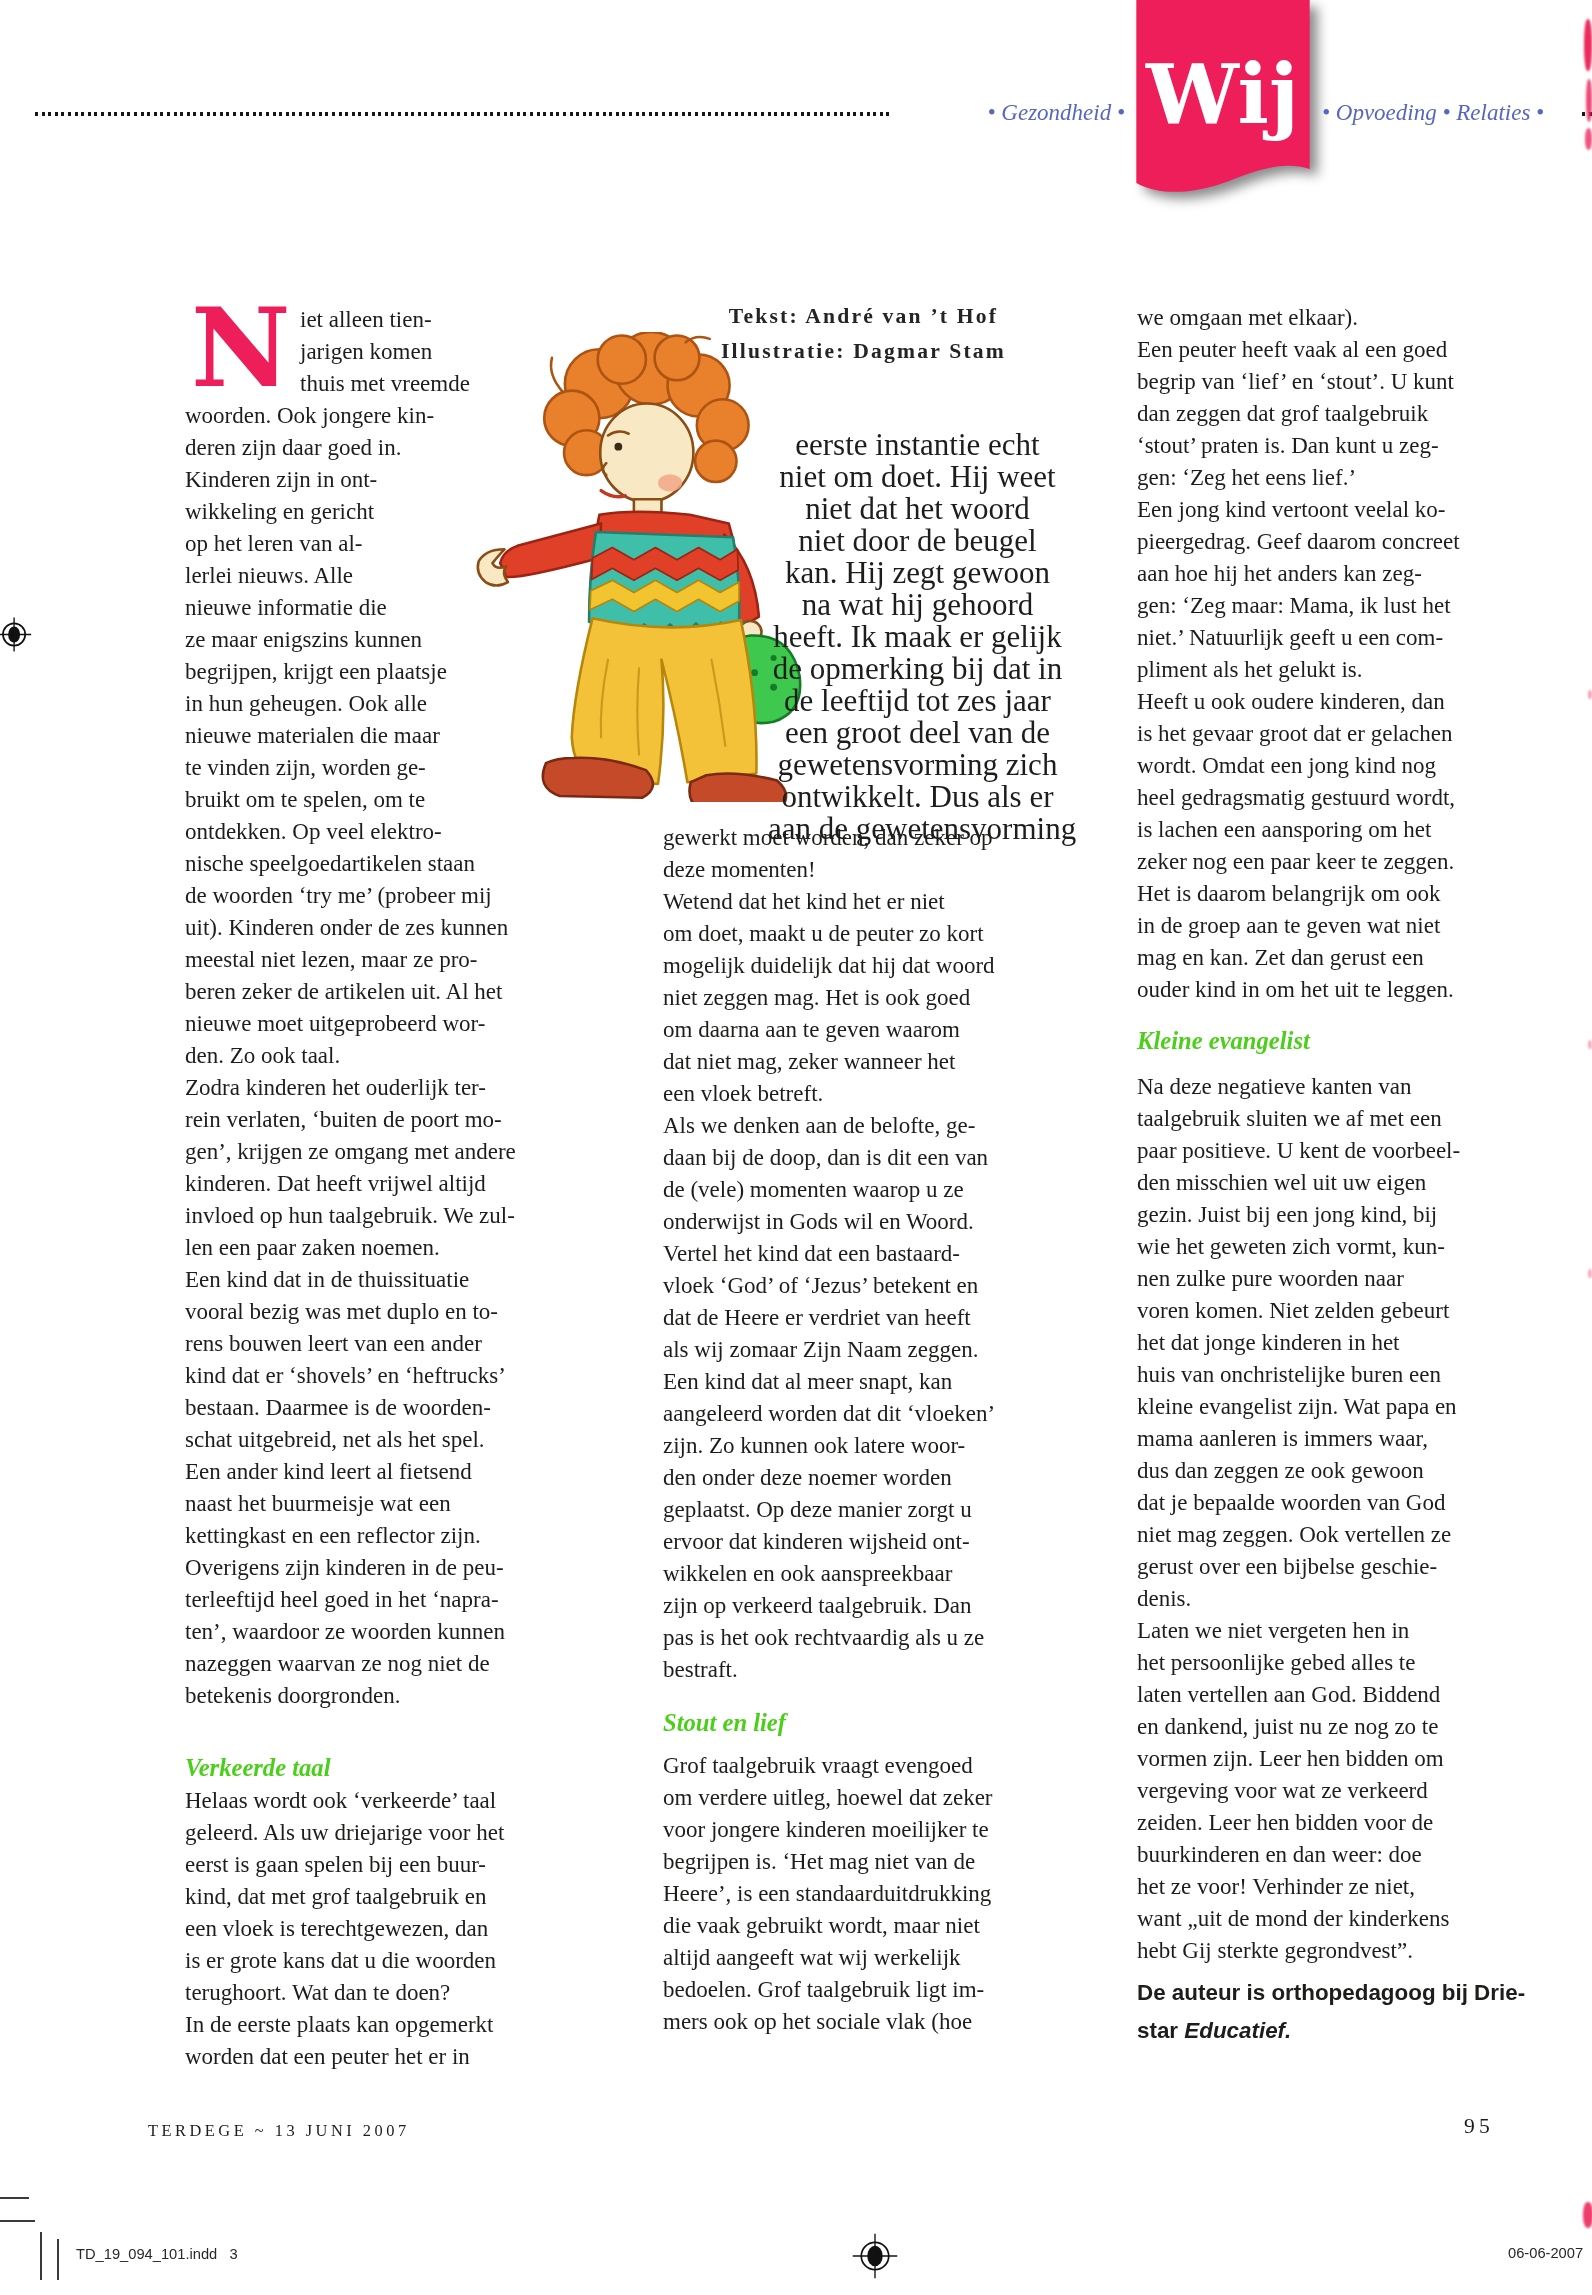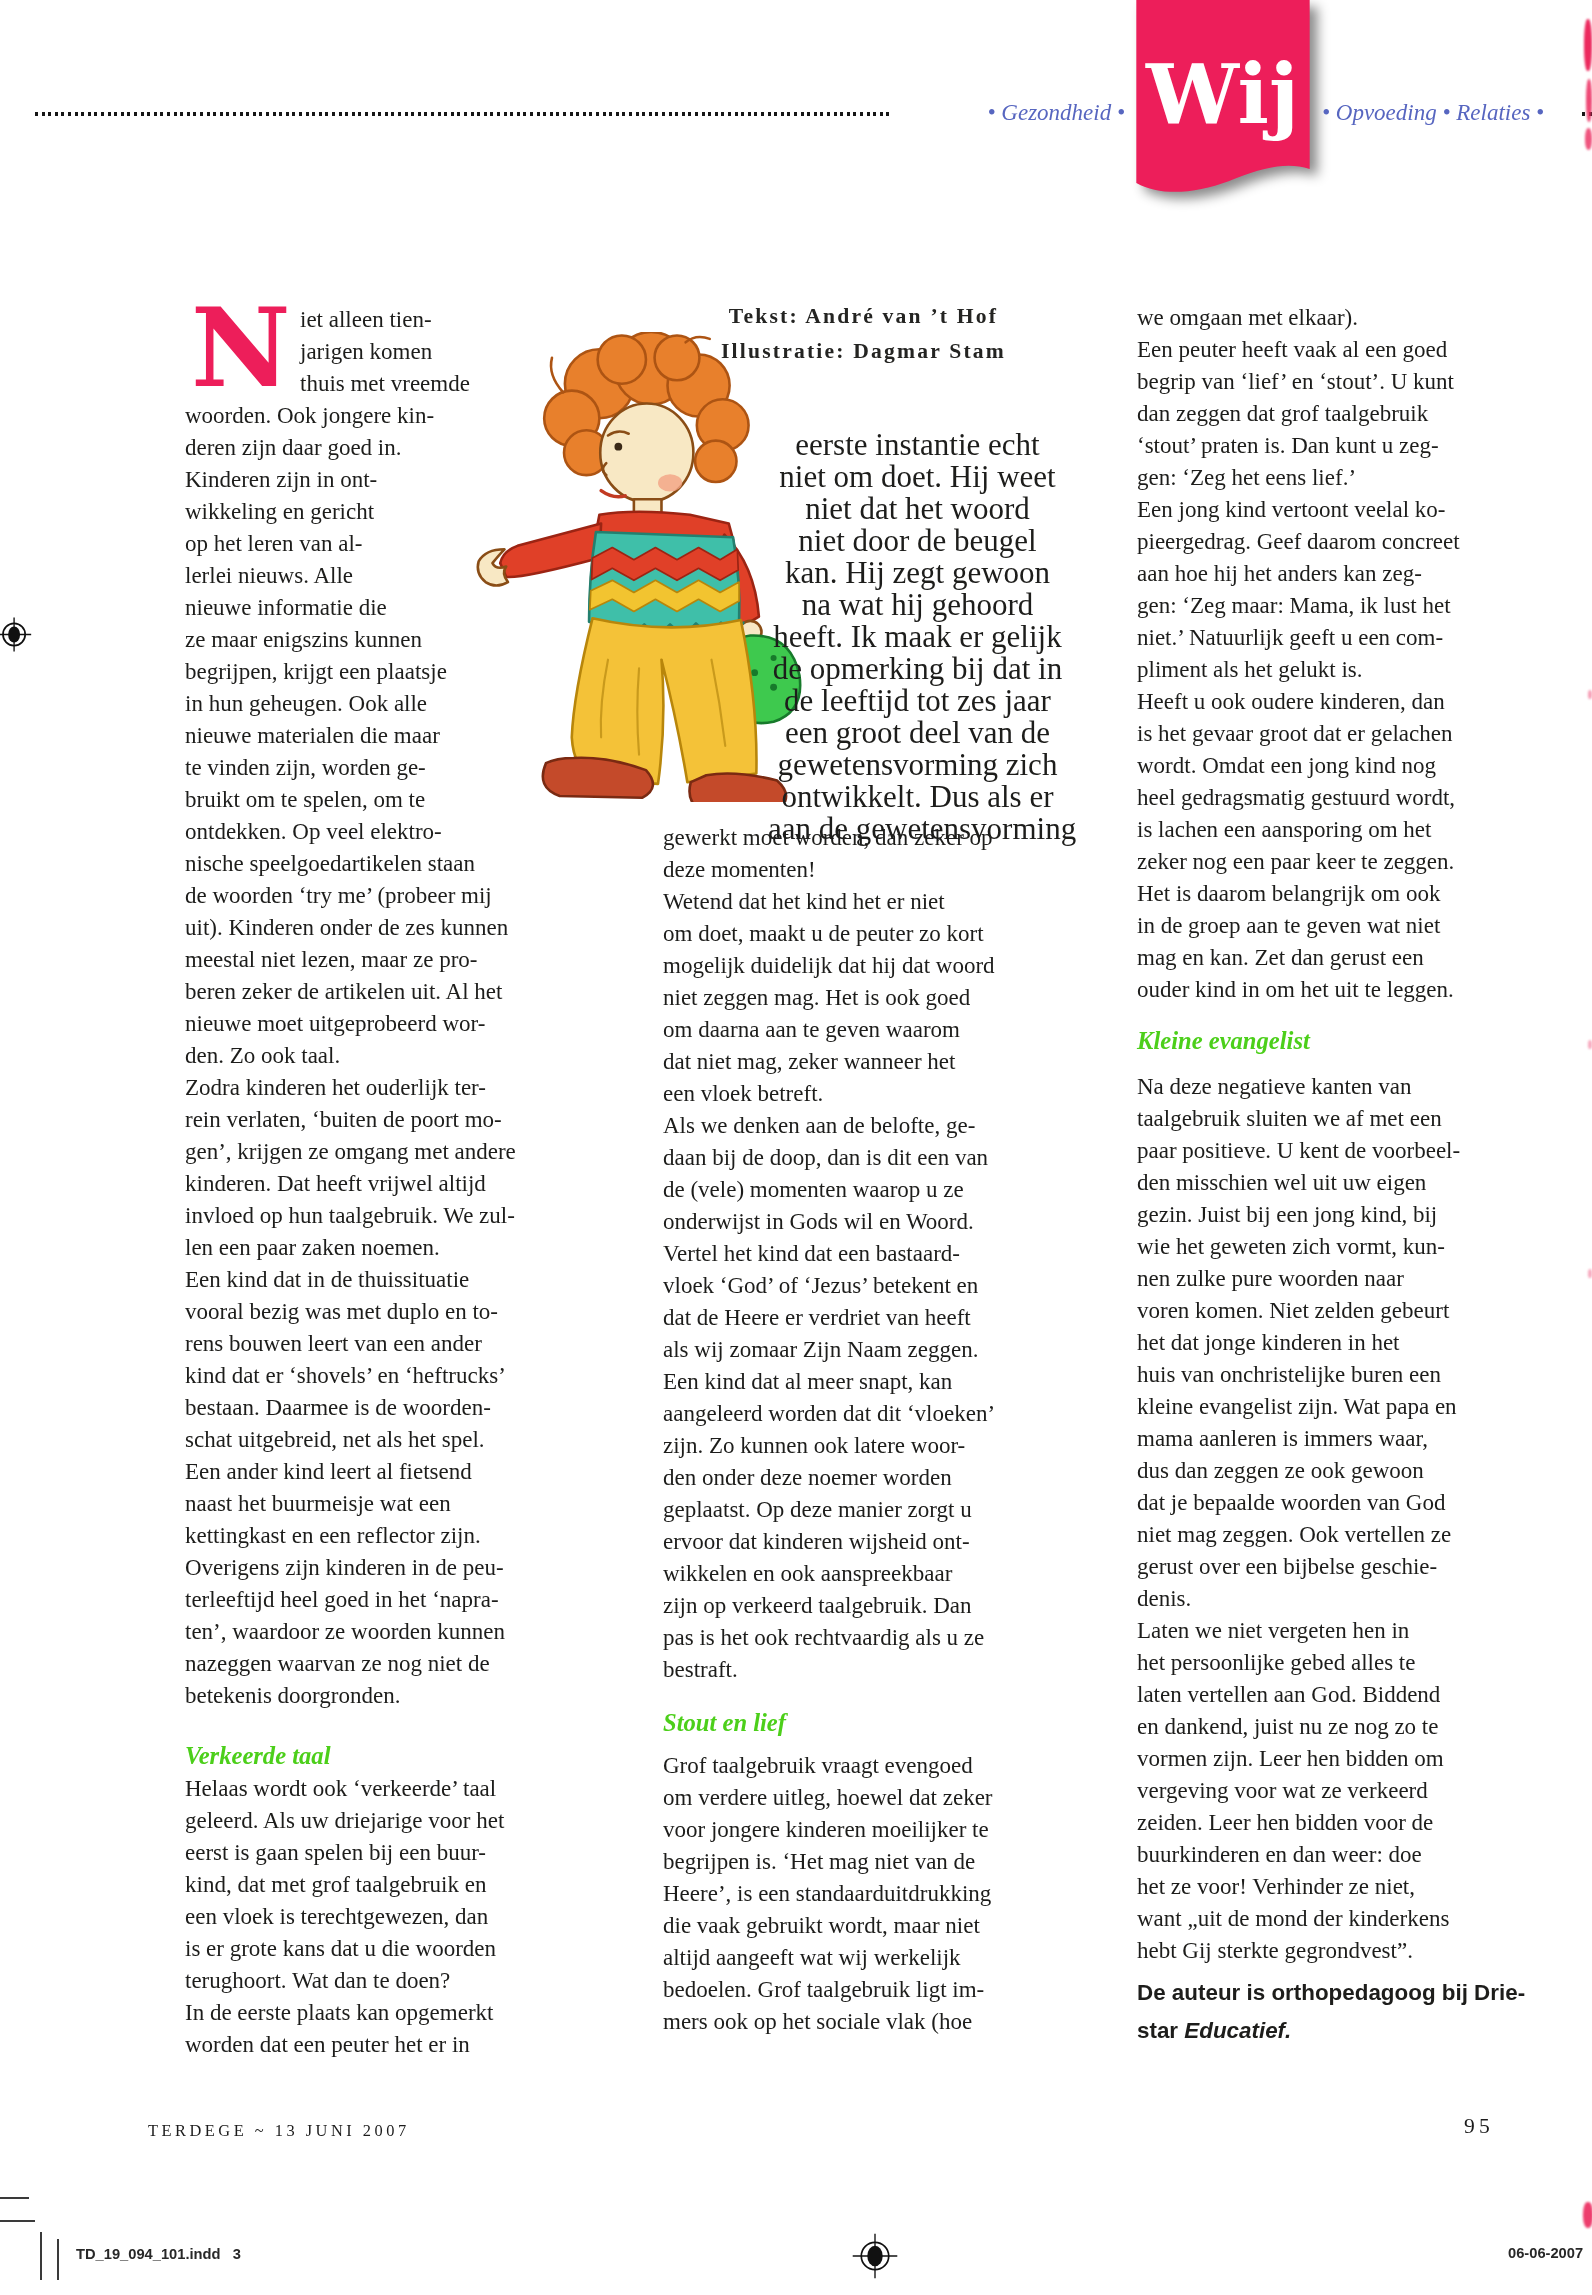--- a/index.html
+++ b/index.html
@@ -20,21 +20,21 @@
   .greenhead{font-family:"Liberation Serif",serif;font-style:italic;font-weight:bold;font-size:24.6px;color:#4ccf1a;line-height:35px;white-space:pre;}
   .credits{position:absolute;left:663px;top:299px;width:401px;text-align:center;font-weight:bold;font-size:21.6px;letter-spacing:2.2px;color:#242422;}
   .credits .ln{line-height:35px;}
   .wrapbox{position:absolute;left:768px;top:429px;width:299px;text-align:center;font-size:31px;}
   .authornote{margin-top:7px;font-family:"Liberation Sans",sans-serif;font-weight:bold;font-size:22.4px;}
   .authornote .ln{line-height:38px;}
   .authornote .it{font-style:italic;}
   
   .footer-left{position:absolute;left:148px;top:2121px;font-size:16.4px;letter-spacing:3.5px;color:#1c1c1c;white-space:pre;}
   .pagenum{position:absolute;left:1464px;top:2114px;font-size:21.6px;letter-spacing:4.3px;color:#1c1c1c;}
-  .imprint{position:absolute;font-family:"Liberation Sans",sans-serif;font-size:14.7px;color:#282828;white-space:pre;font-weight:bold;}
+  .imprint{position:absolute;font-family:"Liberation Sans",sans-serif;font-size:14.7px;color:#282828;white-space:pre;}
   .cropline{position:absolute;background:#3a3a3a;}
   .speck{position:absolute;background:#ec2a5e;filter:blur(1.3px);border-radius:45%;}
 </style>
 </head>
 <body>
 
 <div class="dotline" style="left:35px;top:112px;width:856px;"></div>
 <div class="rubric" style="left:897px;width:228px;text-align:right;">• Gezondheid •</div>
 <svg class="banner-svg" width="207" height="233" viewBox="0 0 240 270">
   <g style="filter:drop-shadow(9px 8px 7px rgba(0,0,0,0.45));">
@@ -151,21 +151,21 @@
       <div class="ln">schat uitgebreid, net als het spel.</div>
       <div class="ln">Een ander kind leert al fietsend</div>
       <div class="ln">naast het buurmeisje wat een</div>
       <div class="ln">kettingkast en een reflector zijn.</div>
       <div class="ln">Overigens zijn kinderen in de peu-</div>
       <div class="ln">terleeftijd heel goed in het ‘napra-</div>
       <div class="ln">ten’, waardoor ze woorden kunnen</div>
       <div class="ln">nazeggen waarvan ze nog niet de</div>
       <div class="ln">betekenis doorgronden.</div>
     </div>
-  <div class="greenhead" style="margin-top:26px;">Verkeerde taal</div>
+  <div class="greenhead" style="margin-top:38px;">Verkeerde taal</div>
   <div>
       <div class="ln">Helaas wordt ook ‘verkeerde’ taal</div>
       <div class="ln">geleerd. Als uw driejarige voor het</div>
       <div class="ln">eerst is gaan spelen bij een buur-</div>
       <div class="ln">kind, dat met grof taalgebruik en</div>
       <div class="ln">een vloek is terechtgewezen, dan</div>
       <div class="ln">is er grote kans dat u die woorden</div>
       <div class="ln">terughoort. Wat dan te doen?</div>
       <div class="ln">In de eerste plaats kan opgemerkt</div>
       <div class="ln">worden dat een peuter het er in</div>

